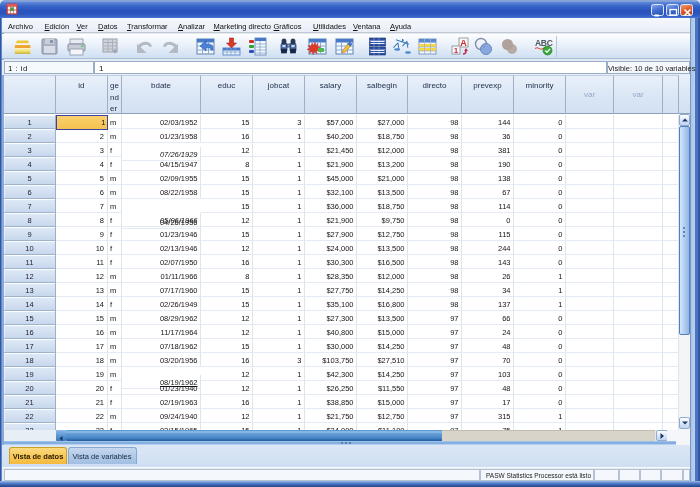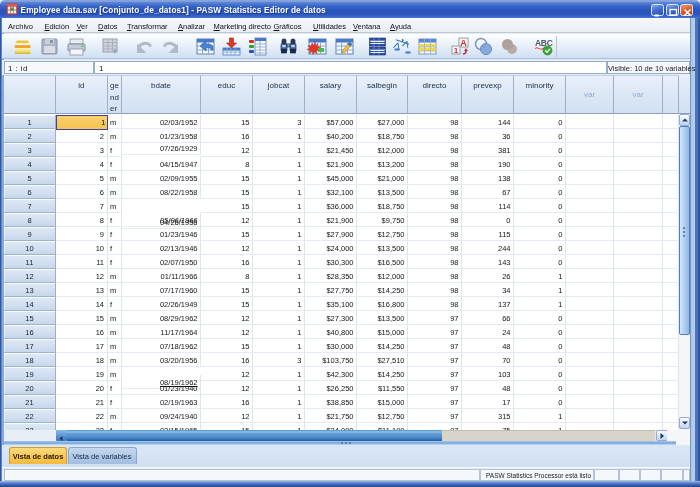--- a/index.html
+++ b/index.html
@@ -86,21 +86,20 @@
 <g fill="#f8f4ee">
         <rect x="1.8" y="3.6" width="2.5" height="3"></rect>
         <rect x="7.7" y="3.6" width="2.5" height="3"></rect>
 <rect x="1.8" y="7.4" width="2.5" height="3"></rect>
         <rect x="7.7" y="7.4" width="2.5" height="3"></rect>
       </g>
 <rect x="4.8" y="3.6" width="2.4" height="3" fill="#d8ecd0"></rect>
 <rect x="4.8" y="7.4" width="2.4" height="3" fill="#f0f6ec"></rect>
 <circle cx="6" cy="6.2" r="1.9" fill="#4a9a40"></circle>
 </svg>
-<div id="ttext">Employee data.sav [Conjunto_de_datos1] - PASW Statistics Editor de datos</div>
 <div class="tbtn" id="btn-min" style="left:651px;"><svg viewBox="0 0 13 13" width="13" height="13">
         <rect x="2.5" y="8.5" width="4.5" height="2" rx=".5" fill="#fff"></rect>
       </svg></div>
 <div class="tbtn" id="btn-max" style="left:666px;"><svg viewBox="0 0 13 13" width="13" height="13">
         <rect x="3" y="3.5" width="6.5" height="5.5" fill="none" stroke="#fff" stroke-width="1.3"></rect>
       </svg></div>
 <div class="tbtn" id="btn-close" style="left:680px;"><svg viewBox="0 0 13 13" width="13" height="13">
         <path d="M3.5 3.5 L9.5 9.5 M9.5 3.5 L3.5 9.5" stroke="#fff" stroke-width="1.6"></path>
       </svg></div>
 <div id="menubar"></div>
@@ -293,21 +292,21 @@
 <div class="dc num" style="left:197px;top:54px;width:52px;">16</div>
 <div class="dc num" style="left:249px;top:54px;width:52px;">1</div>
 <div class="dc num" style="left:301px;top:54px;width:52px;">$40,200</div>
 <div class="dc num" style="left:353px;top:54px;width:51px;">$18,750</div>
 <div class="dc num" style="left:404px;top:54px;width:54px;">98</div>
 <div class="dc num" style="left:458px;top:54px;width:52px;">36</div>
 <div class="dc num" style="left:510px;top:54px;width:52px;">0</div>
 <div class="rh" style="top:68px;">3</div>
 <div class="dc num" style="left:52px;top:68px;width:51.5px;">3</div>
 <div class="dc lft" style="left:103.5px;top:68px;width:14.5px;">f</div>
-<div class="dc num" style="left:118px;top:66px;width:79px;">07/26/1929</div>
+<div class="dc num" style="left:118px;top:72px;width:79px;font-style:italic;">07/26/1929</div>
 <div class="dc num" style="left:197px;top:68px;width:52px;">12</div>
 <div class="dc num" style="left:249px;top:68px;width:52px;">1</div>
 <div class="dc num" style="left:301px;top:68px;width:52px;">$21,450</div>
 <div class="dc num" style="left:353px;top:68px;width:51px;">$12,000</div>
 <div class="dc num" style="left:404px;top:68px;width:54px;">98</div>
 <div class="dc num" style="left:458px;top:68px;width:52px;">381</div>
 <div class="dc num" style="left:510px;top:68px;width:52px;">0</div>
 <div class="rh" style="top:82px;">4</div>
 <div class="dc num" style="left:52px;top:82px;width:51.5px;">4</div>
 <div class="dc lft" style="left:103.5px;top:82px;width:14.5px;">f</div>

